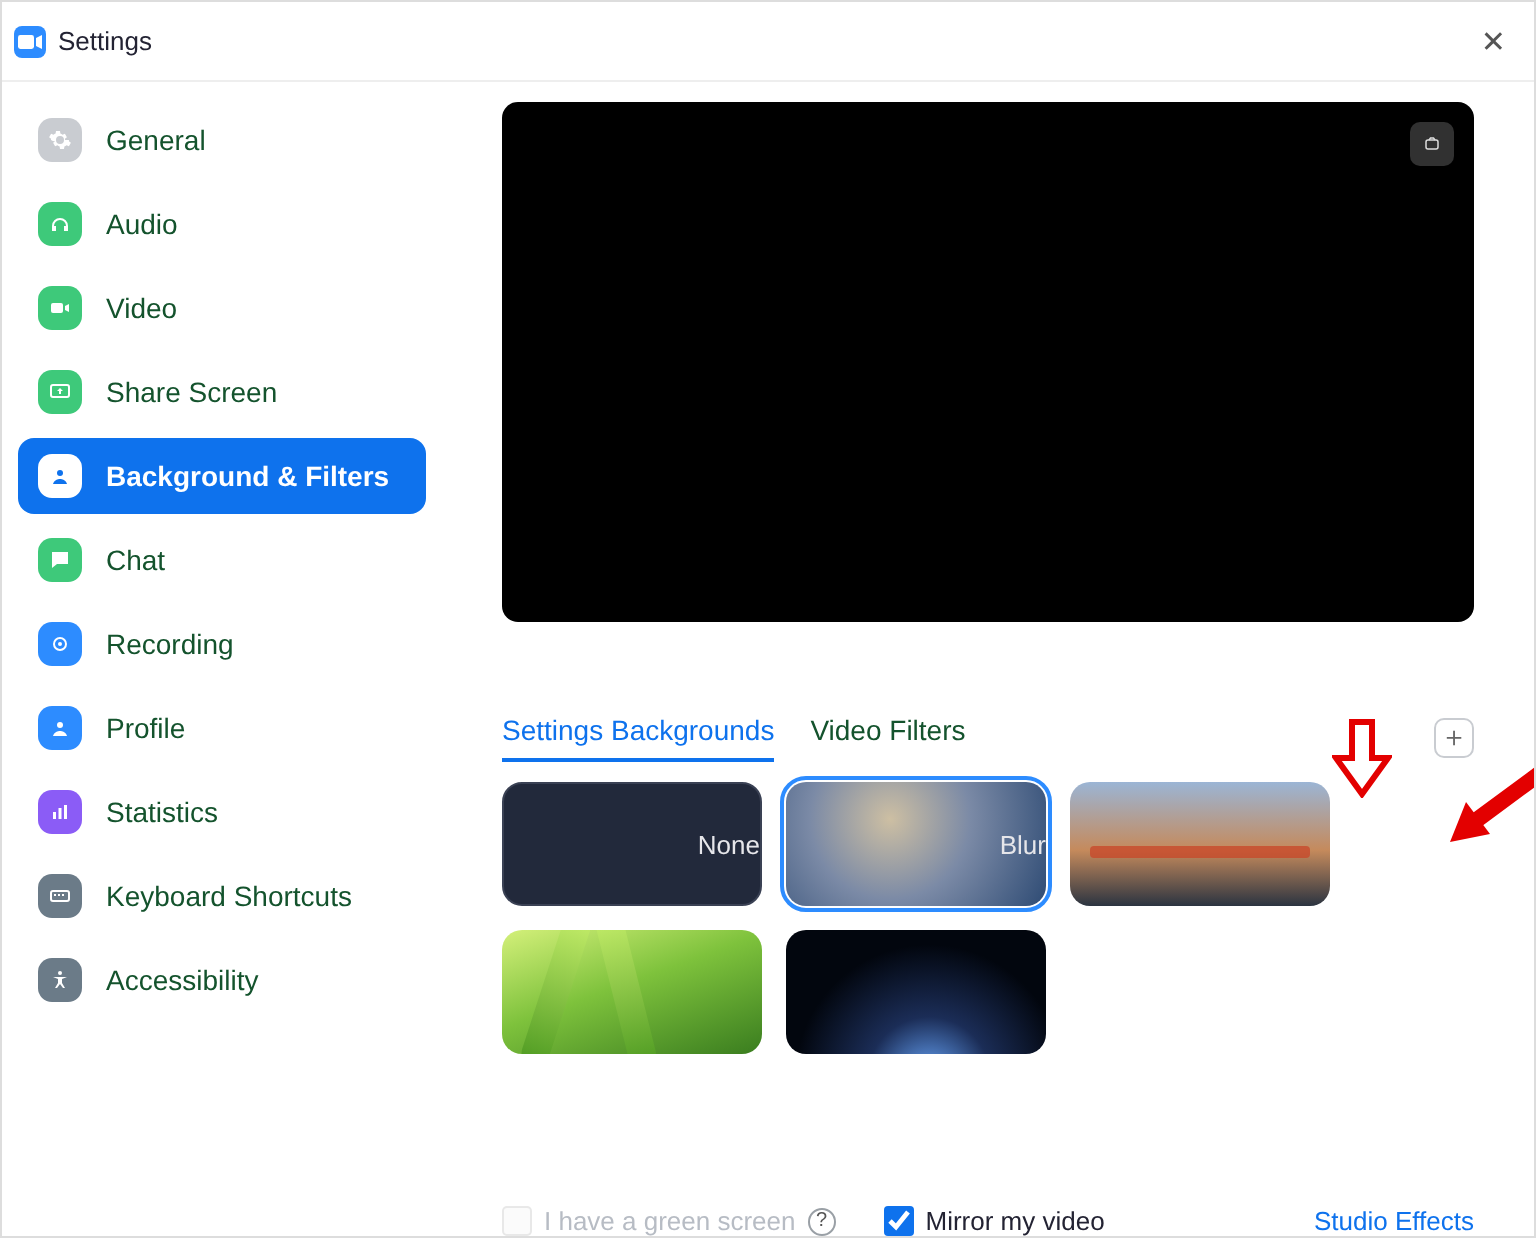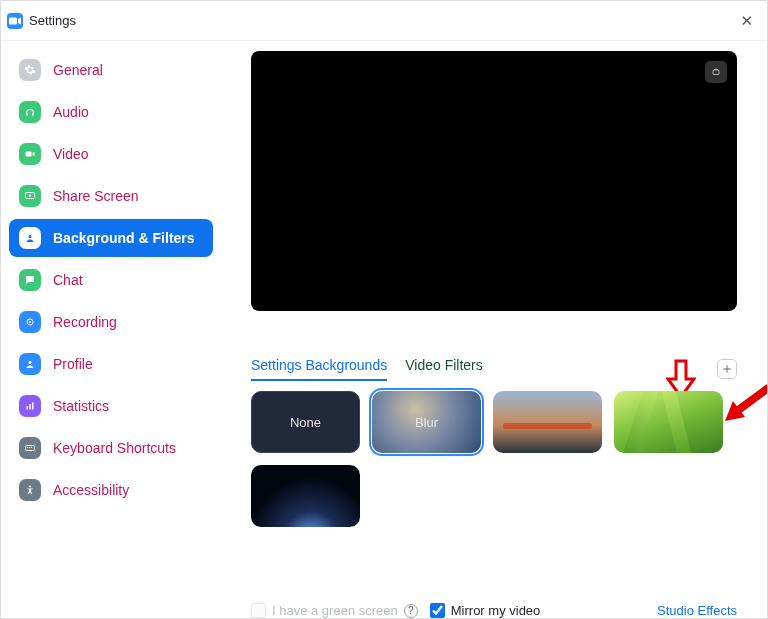--- a/index.html
+++ b/index.html
@@ -3,21 +3,21 @@
   <meta charset="utf-8">
   <style>
     * { margin: 0; padding: 0; box-sizing: border-box; }
     body { font-family: -apple-system, BlinkMacSystemFont, "Segoe UI", Arial, sans-serif; font-size: 13px; color: #232333; background: #fff; width: 768px; height: 619px; overflow: hidden; border: 1px solid #ddd; }
     .titlebar { display: flex; align-items: center; justify-content: space-between; height: 40px; padding: 0 10px 0 6px; border-bottom: 1px solid #eee; }
     .titlebar-left { display: flex; align-items: center; gap: 6px; }
     .app-icon { width: 16px; height: 16px; background: #2D8CFF; border-radius: 4px; display: flex; align-items: center; justify-content: center; }
     .close-x { font-size: 15px; color: #555; cursor: pointer; padding: 2px 4px; }
     .layout { display: flex; height: calc(100% - 28px); }
     .sidebar { width: 220px; padding: 10px 8px; }
-    .nav-item { display: flex; align-items: center; gap: 12px; padding: 8px 10px; border-radius: 8px; margin-bottom: 4px; cursor: pointer; font-size: 14px; color: #be185d; }
+    .nav-item { display: flex; align-items: center; gap: 12px; padding: 8px 10px; border-radius: 8px; margin-bottom: 4px; cursor: pointer; font-size: 14px; color: #14532d; }
     .nav-item.active { background: #0E72ED; color: #fff; font-weight: 600; }
     .nav-icon { width: 22px; height: 22px; border-radius: 7px; display: flex; align-items: center; justify-content: center; flex-shrink: 0; }
     .ic-gray { background: #c9ccd1; }
     .ic-green { background: #3ec97a; }
     .ic-green2 { background: #3ec97a; }
     .ic-blue { background: #2D8CFF; }
     .ic-purple { background: #8b5cf6; }
     .ic-teal { background: #6b7b88; }
     .nav-icon svg { width: 12px; height: 12px; fill: #fff; }
     .nav-item.active .nav-icon { background: #fff; }
@@ -25,32 +25,32 @@
     .content { flex: 1; padding: 10px 30px 12px 30px; display: flex; flex-direction: column; position: relative; }
     .preview { width: 100%; height: 260px; background: #000; border-radius: 8px; position: relative; }
     .preview-badge { position: absolute; top: 10px; right: 10px; width: 22px; height: 22px; background: rgba(90,90,90,.55); border-radius: 5px; display:flex; align-items:center; justify-content:center; }
     .preview-badge svg { width: 12px; height: 12px; fill: #ddd; }
     .tabs-row { display: flex; align-items: center; justify-content: space-between; margin-top: 46px; }
     .tabs { display: flex; gap: 18px; }
     .tab { font-size: 14px; color: #14532d; padding-bottom: 6px; cursor: pointer; }
     .tab.active { color: #0E72ED; border-bottom: 2px solid #0E72ED; }
     .add-btn { width: 20px; height: 20px; border: 1px solid #c9ccd1; border-radius: 5px; display: flex; align-items: center; justify-content: center; color: #666; font-size: 14px; cursor: pointer; }
     .bg-grid { display: flex; flex-wrap: wrap; gap: 12px; margin-top: 10px; }
-    .bg-tile { width: 109px; height: 62px; border-radius: 10px; display: flex; align-items: center; justify-content: center; font-size: 13px; color: #e6e6ea; cursor: pointer; position: relative; overflow: hidden; }
+    .bg-tile { width: 130px; height: 62px; border-radius: 10px; display: flex; align-items: center; justify-content: flex-end; font-size: 13px; color: #e6e6ea; cursor: pointer; position: relative; overflow: hidden; }
     .tile-none { background: #22293b; border: 1px solid #3a4154; }
     .bg-tile.selected { outline: 2px solid #2D8CFF; outline-offset: 1px; }
     .tile-blur { background: radial-gradient(circle at 40% 30%, #cdbfa3 0%, #7b8aa6 45%, #2e4b74 100%); }
     .tile-bridge { background: linear-gradient(to bottom, #9bb5d5 0%, #c58a5c 55%, #2b3441 100%); position: relative; }
     .tile-bridge::after { content:""; position:absolute; left:10px; right:10px; top:32px; height:6px; background: rgba(200,70,40,.75); border-radius:2px; }
     .tile-grass { background: linear-gradient(160deg, #d4f07a 0%, #7ec23c 45%, #3a7d1f 100%); }
     .tile-grass::before, .tile-grass::after { content:""; position:absolute; width:14px; height:80px; background:linear-gradient(#c7ef6b,#4d9a21); border-radius:8px; top:-10px; transform:rotate(18deg); }
     .tile-grass::before { left:20px; }
     .tile-grass::after { left:55px; transform:rotate(-14deg); }
     .tile-earth { background: radial-gradient(circle at 55% 120%, #6aa9ff 0%, #1b2d57 30%, #02060e 65%); }
-    .foot { margin-top: auto; display: flex; align-items: flex-start; gap: 12px; padding-top: 10px; }
+    .foot { margin-top: auto; display: flex; align-items: flex-start; gap: 24px; padding-top: 10px; }
     .chk { display: flex; align-items: center; gap: 6px; font-size: 13px; }
     .chk input { width: 15px; height: 15px; accent-color: #0E72ED; }
     .chk.disabled { color: #b7bcc4; }
     .chk.disabled input { opacity: .5; }
     .help { width: 14px; height: 14px; border: 1px solid #9aa0a6; border-radius: 50%; font-size: 10px; color: #555; display:flex; align-items:center; justify-content:center; }
     .foot-link { margin-left: auto; color: #0E72ED; cursor: pointer; font-size: 13px; }
     .arrow-down { position: absolute; left: 445px; top: 318px; pointer-events: none; }
     .arrow-diag { position: absolute; left: 500px; top: 340px; pointer-events: none; }
   </style>
 </head>

